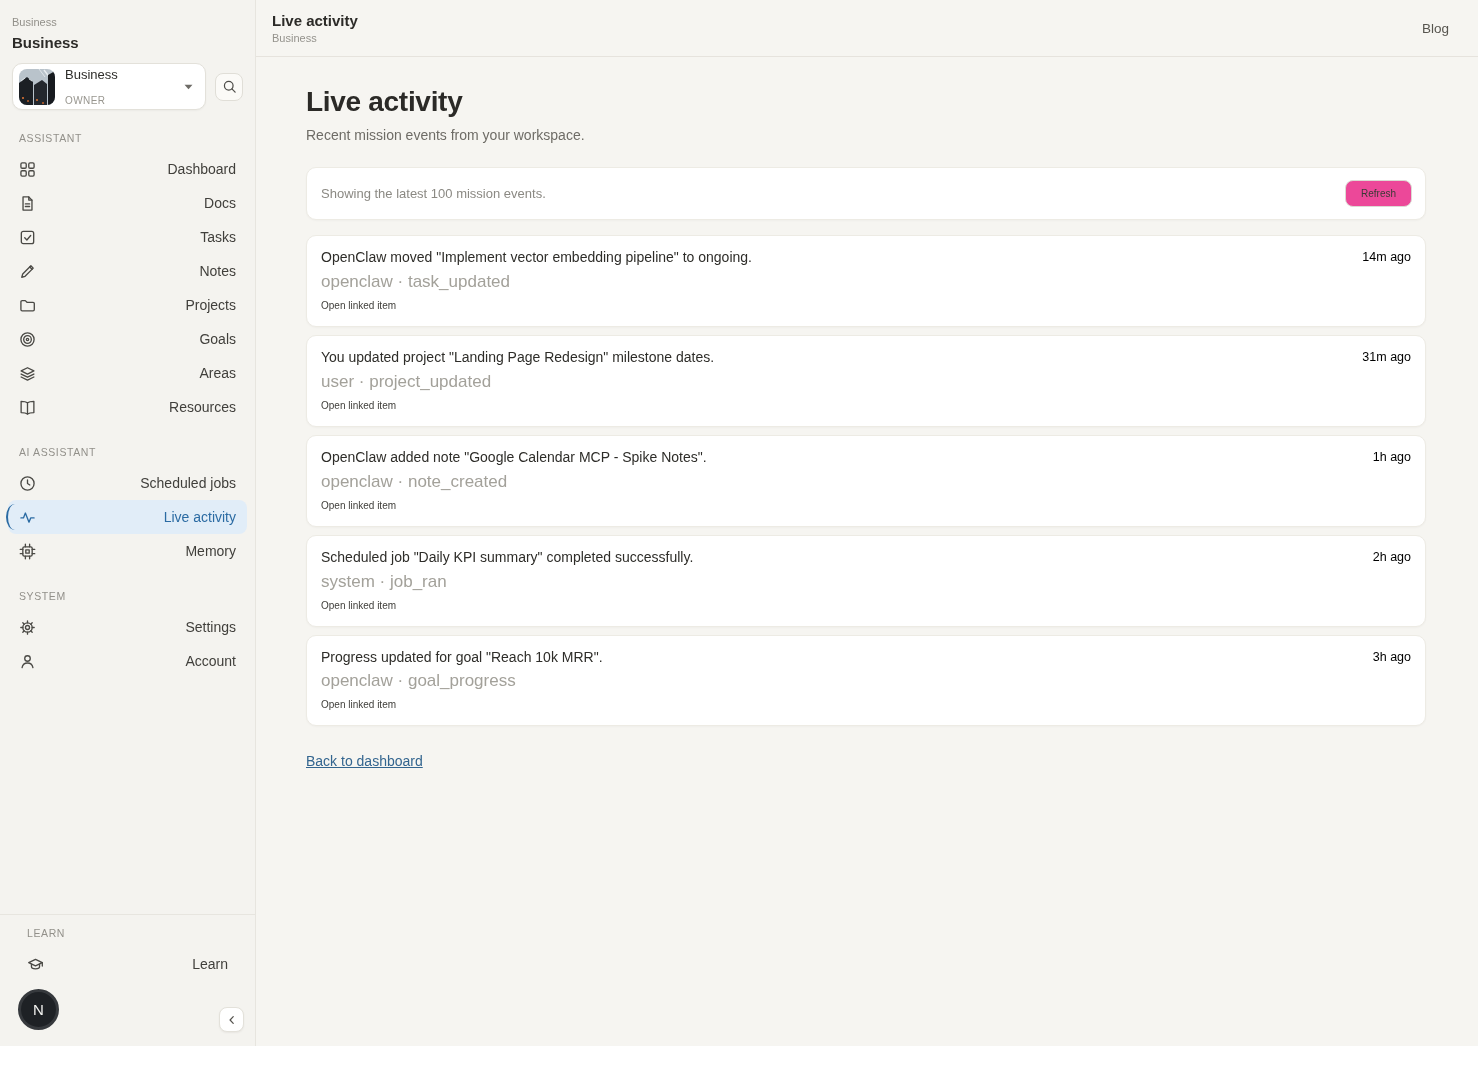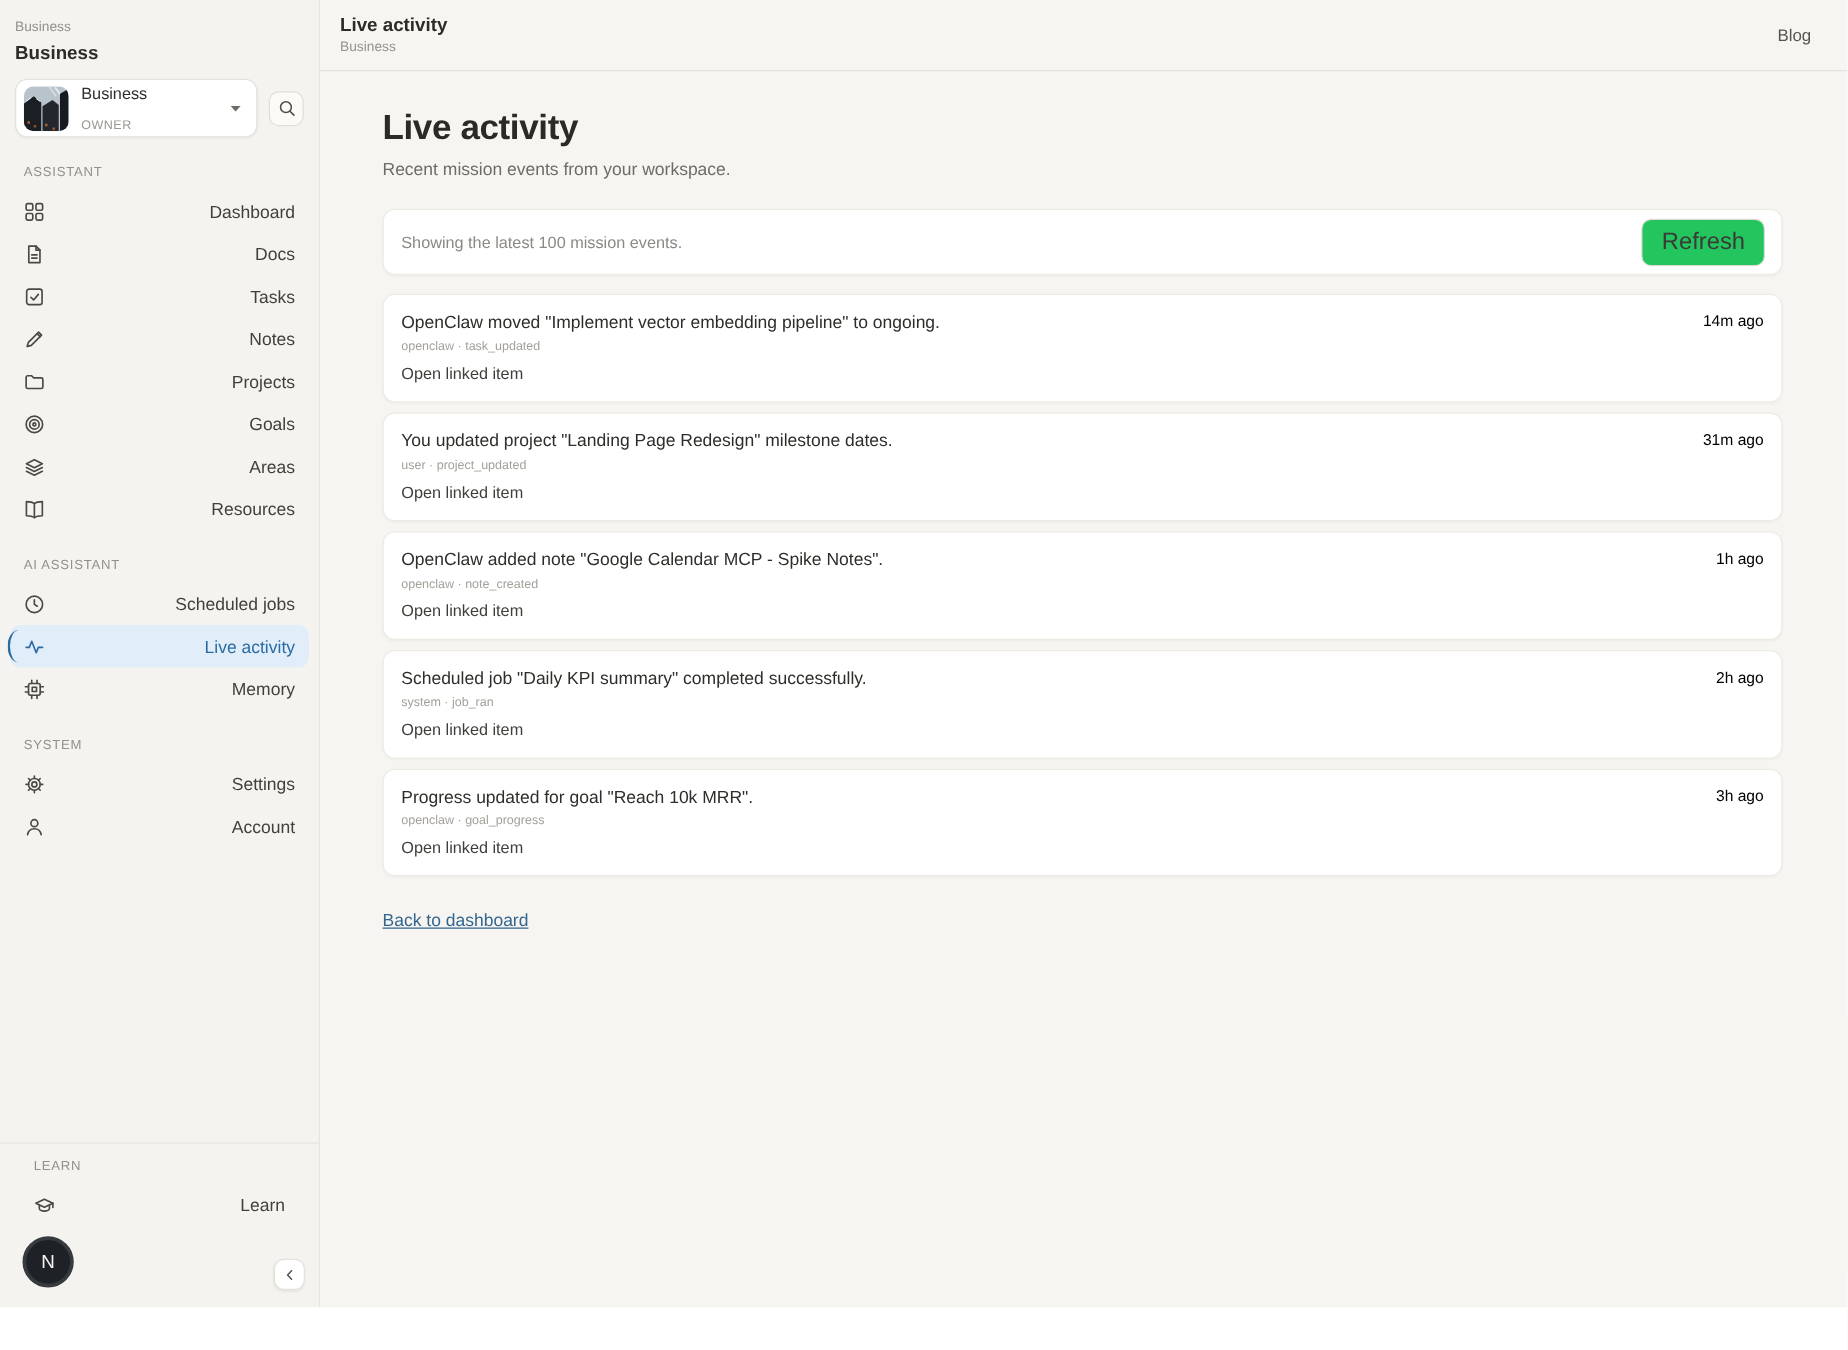--- a/index.html
+++ b/index.html
@@ -38,29 +38,29 @@
   .mh-title { font-size: 15px; font-weight: 700; color: #2c2b28; }
   .mh-sub { font-size: 11px; color: #94928c; margin-top: 3px; }
   .blog-link { font-size: 13.5px; color: #57554f; cursor: pointer; text-decoration: none; }
 
   .content { flex: 1; padding: 29px 52px 0 50px; overflow: auto; }
   .page-title { font-size: 28px; font-weight: 700; color: #2b2a27; margin: 0; letter-spacing: -.3px; }
   .page-sub { font-size: 14px; color: #6e6c66; margin-top: 9px; }
 
   .info-bar { margin-top: 24px; background: #ffffff; border: 1px solid #edebe4; border-radius: 10px; height: 53px; display: flex; align-items: center; justify-content: space-between; padding: 0 13px 0 14px; box-shadow: 0 1px 2px rgba(27,25,20,.03); }
   .info-text { font-size: 13px; color: #8b8983; }
-  .refresh-btn { background: #22c55e; border: 1px solid #dcdad3; border-radius: 8px; padding: 7px 15px; font-size: 19px; color: #3b3a36; cursor: pointer; font-family: inherit; }
+  .refresh-btn { background: #ec4899; border: 1px solid #dcdad3; border-radius: 8px; padding: 7px 15px; font-size: 10px; color: #3b3a36; cursor: pointer; font-family: inherit; }
 
   .event-list { margin-top: 15px; display: flex; flex-direction: column; gap: 8px; }
   .event-card { background: #ffffff; border: 1px solid #edebe4; border-radius: 10px; padding: 12px 14px 13px; box-shadow: 0 1px 2px rgba(27,25,20,.03); min-height: 84px; }
   .event-top { display: flex; justify-content: space-between; align-items: flex-start; gap: 16px; }
   .event-title { font-size: 14px; color: #2e2d29; line-height: 1.35; }
   .event-time { font-size: 12.5px; color: #000000; white-space: nowrap; padding-top: 2px; }
-  .event-meta { font-size: 10px; color: #a3a19a; margin-top: 5px; }
-  .event-link { font-size: 13px; color: #3f3e3a; margin-top: 8px; display: inline-block; cursor: pointer; }
+  .event-meta { font-size: 17px; color: #a3a19a; margin-top: 5px; }
+  .event-link { font-size: 10px; color: #3f3e3a; margin-top: 8px; display: inline-block; cursor: pointer; }
 
   .back-link { display: inline-block; margin-top: 27px; font-size: 14px; color: #33658f; text-decoration: underline; cursor: pointer; }
 </style>
 </head>
 <body>
 
 <div class="app">
 
   <aside class="sidebar">
     <div class="ws-eyebrow">Business</div>

